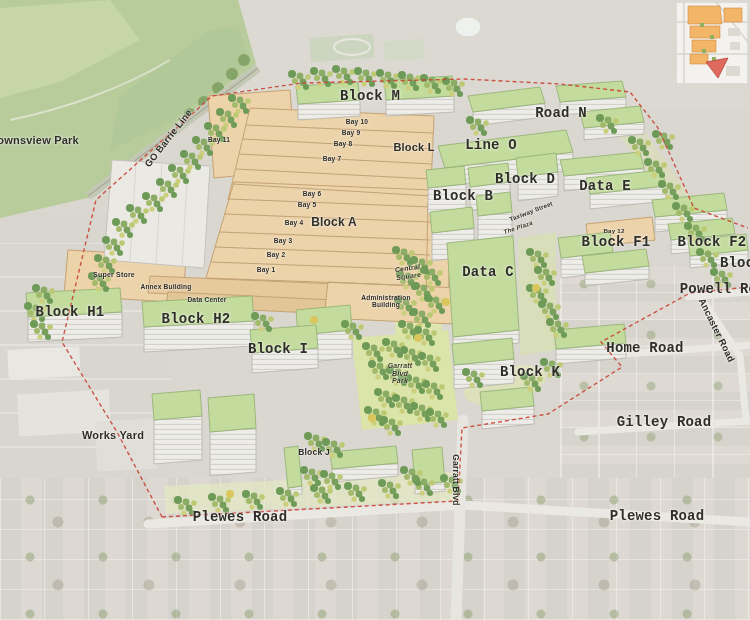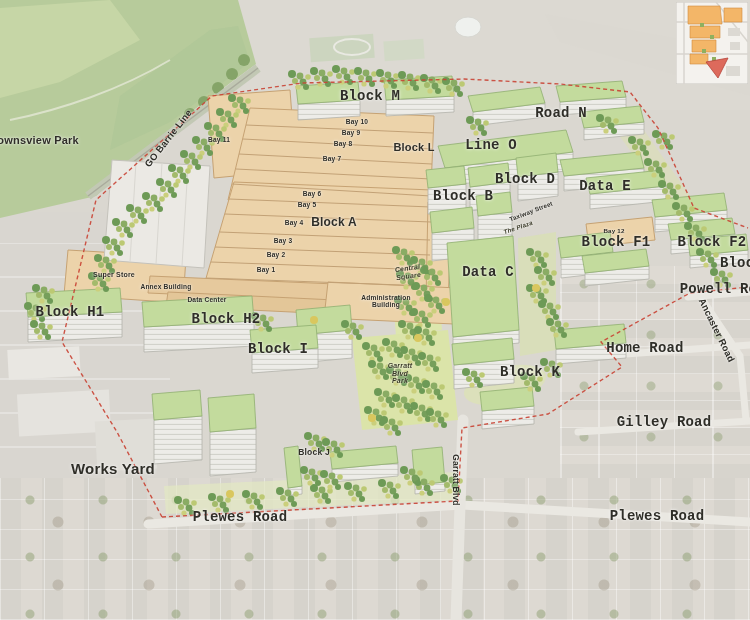--- a/index.html
+++ b/index.html
@@ -23,21 +23,21 @@
       repeating-linear-gradient(0deg, #d7d4cd 0 18px, #dedad3 18px 36px);
     background-size:67px 51px,auto,auto,auto;}
   #aerial-left{left:0;top:212px;width:170px;height:270px;background:#d9d6d0;
     background-image:repeating-linear-gradient(0deg, rgba(255,255,255,.3) 0 1.5px, rgba(0,0,0,0) 1.5px 34px);}
   svg.layer{position:absolute;left:0;top:0;}
   #inset{position:absolute;left:676px;top:2px;}
   .lbl{position:absolute;font-weight:bold;color:#2f2e28;font-size:9.5px;white-space:nowrap;
        transform:translate(-50%,-50%);letter-spacing:.2px;
        text-shadow:0 0 2px rgba(255,255,255,.8),0 0 4px rgba(255,255,255,.55);}
   .s6{font-size:6.2px;}.s65{font-size:6.6px;}.s7{font-size:7px;}.s85{font-size:8.5px;}
-  .s10{font-size:14px;font-family:Liberation Mono, monospace;}.s105{font-size:15px;margin-top:33px;}.s11{font-size:11px;}.s12{font-size:12px;}
+  .s10{font-size:14px;font-family:Liberation Mono, monospace;}.s105{font-size:11px;}.s11{font-size:11px;}.s12{font-size:12px;}
   .it{font-style:italic;color:#3c3c2a;}
   .wrap{white-space:normal;text-align:center;line-height:1.08;}
   .w34{width:34px;}.w40{width:40px;}.w58{width:58px;}
 </style>
 </head>
 <body>
 
 <div id="canvas">
 
   <div class="zone" id="aerial-top"></div>
@@ -379,21 +379,21 @@
     <div class="lbl s65" style="left:294px;top:222px;">Bay 4</div>
     <div class="lbl s65" style="left:283px;top:240px;">Bay 3</div>
     <div class="lbl s65" style="left:276px;top:254px;">Bay 2</div>
     <div class="lbl s65" style="left:266px;top:269px;">Bay 1</div>
     <div class="lbl s12" style="left:334px;top:222px;text-align:right;">Block A</div>
     <div class="lbl s7" style="left:114px;top:274px;">Super Store</div>
     <div class="lbl s65" style="left:166px;top:286px;">Annex Building</div>
     <div class="lbl s65" style="left:207px;top:299px;">Data Center</div>
     <div class="lbl s65 wrap w58" style="left:386px;top:301px;">Administration Building</div>
     <div class="lbl s10" style="left:70px;top:312px;">Block H1</div>
-    <div class="lbl s10" style="left:196px;top:319px;margin-left:30px;">Block H2</div>
+    <div class="lbl s10" style="left:196px;top:319px;">Block H2</div>
     <div class="lbl s10" style="left:278px;top:349px;text-align:center;">Block I</div>
     <div class="lbl s105" style="left:113px;top:435px;">Works Yard</div>
     <div class="lbl s7 it wrap w34" style="left:400px;top:373px;">Garratt Blvd Park</div>
     <div class="lbl s10" style="left:530px;top:372px;">Block K</div>
     <div class="lbl s10" style="left:645px;top:348px;">Home Road</div>
     <div class="lbl s10" style="left:664px;top:422px;">Gilley Road</div>
     <div class="lbl s85" style="left:314px;top:452px;">Block J</div>
     <div class="lbl s10" style="left:240px;top:517px;">Plewes Road</div>
     <div class="lbl s10" style="left:657px;top:516px;">Plewes Road</div>
     <div class="lbl s85" style="left:456px;top:480px;transform:translate(-50%,-50%) rotate(90deg);">Garratt Blvd</div>

